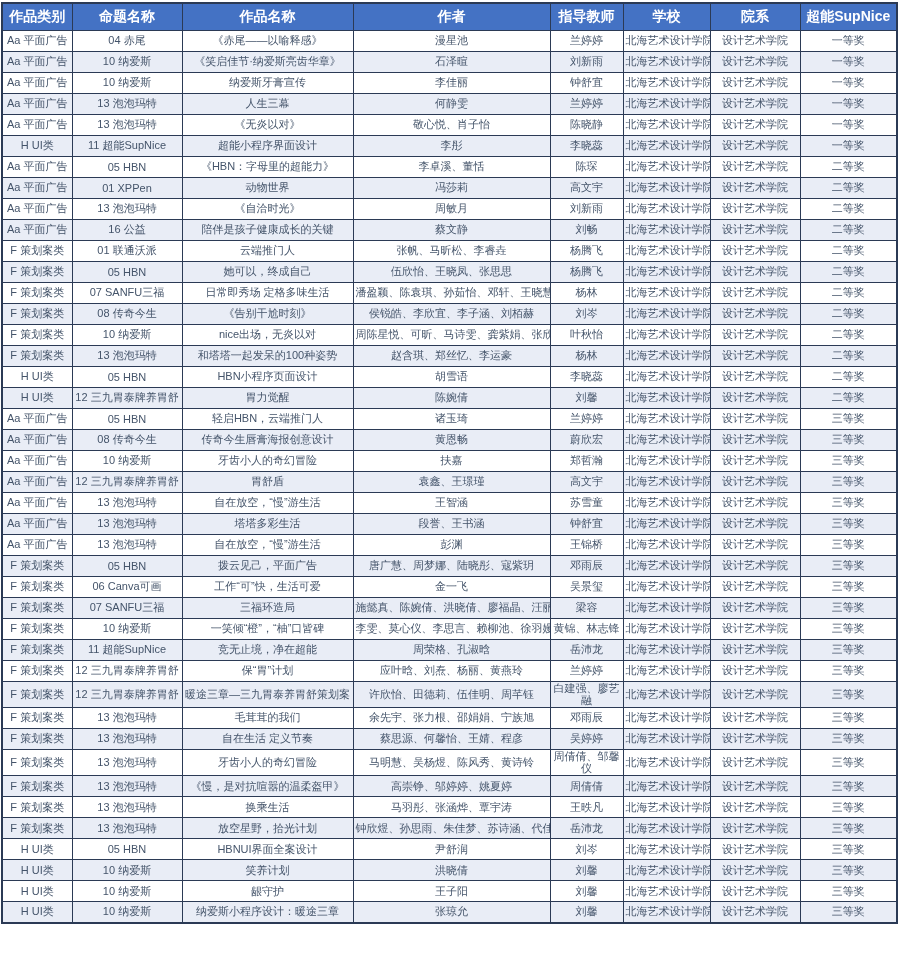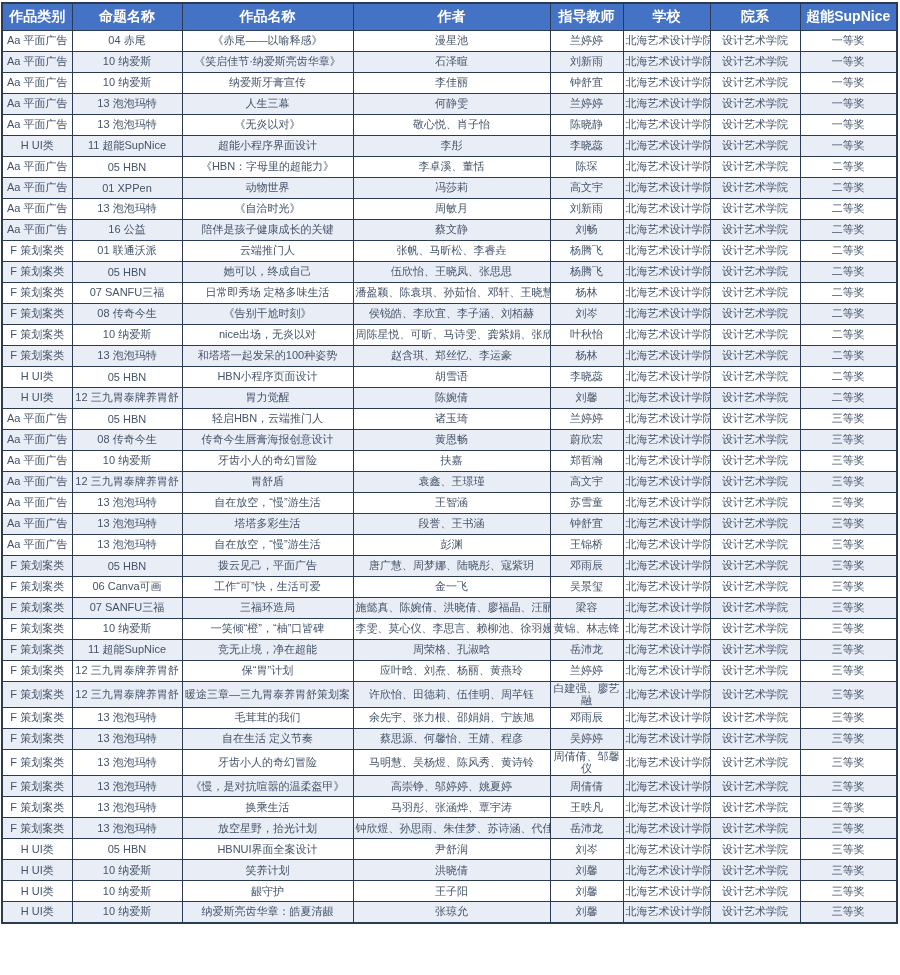--- a/index.html
+++ b/index.html
@@ -482,21 +482,21 @@
           <td>龈守护</td>
           <td>王子阳</td>
           <td class="wrap">刘馨</td>
           <td>北海艺术设计学院</td>
           <td>设计艺术学院</td>
           <td>三等奖</td>
         </tr>
         <tr>
           <td>H UI类</td>
           <td>10 纳爱斯</td>
-          <td>纳爱斯亮齿华章：皓夏清龈</td>
+          <td>纳爱斯小程序设计：暖途三章</td>
           <td>张琼允</td>
           <td class="wrap">刘馨</td>
           <td>北海艺术设计学院</td>
           <td>设计艺术学院</td>
           <td>三等奖</td>
         </tr>
       </tbody>
   </table>
 </div>
 

